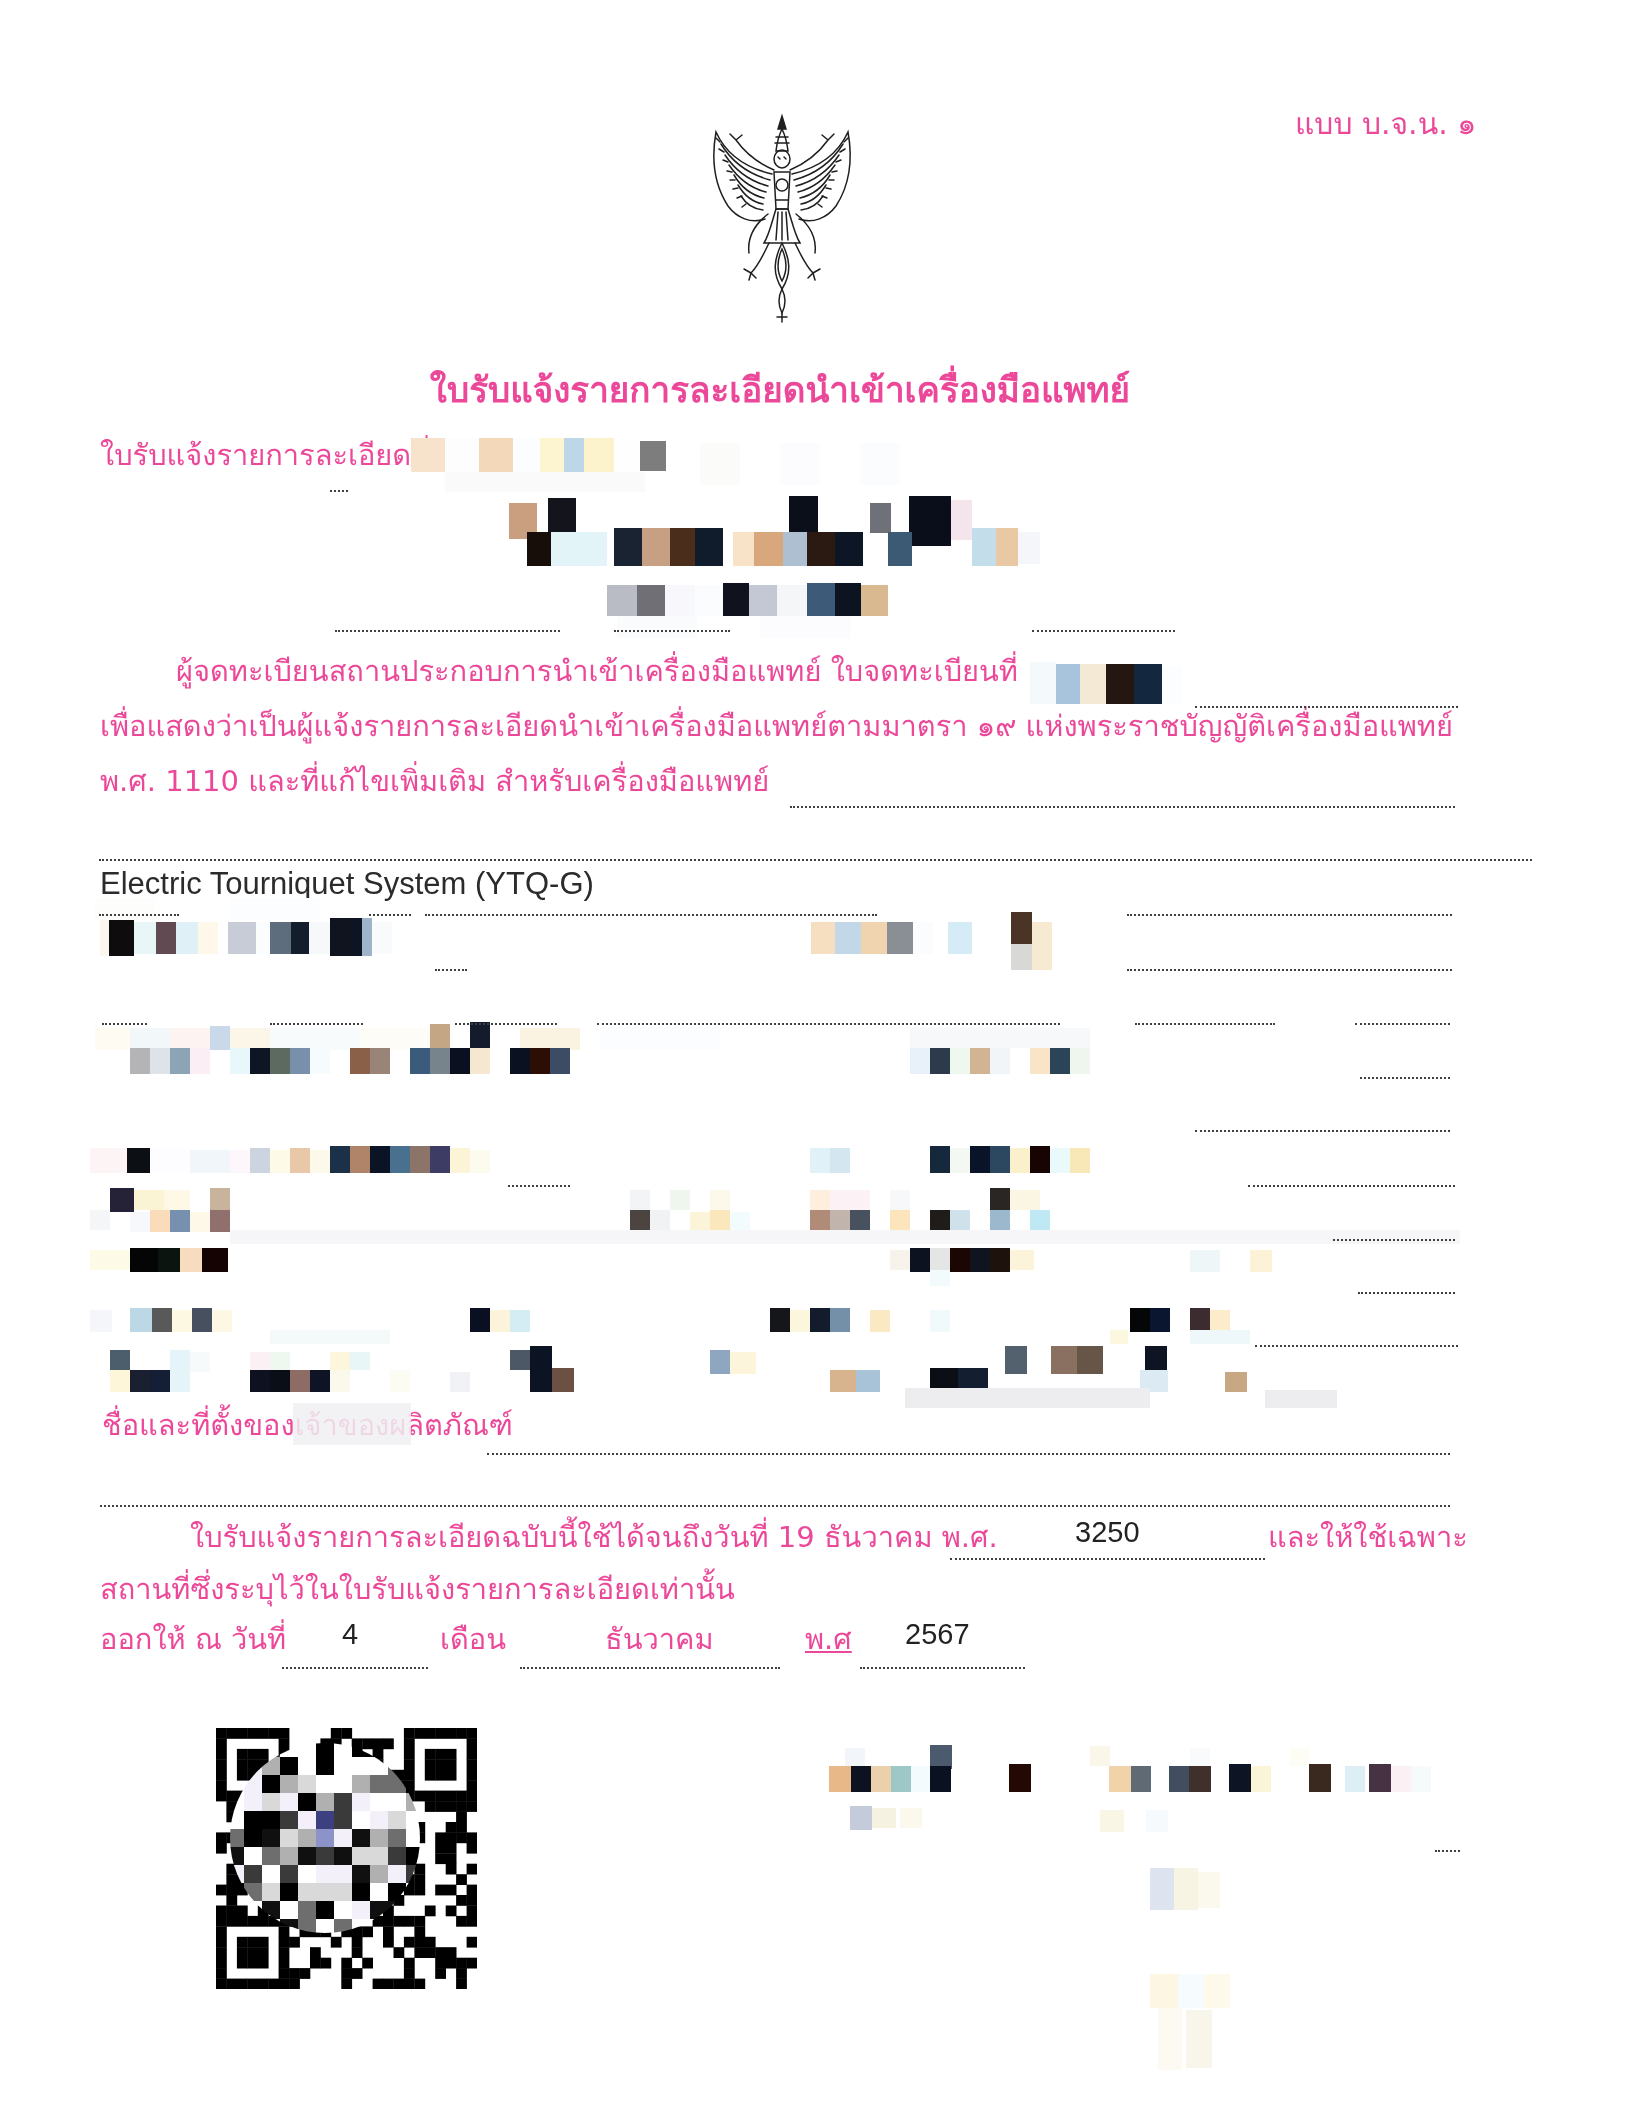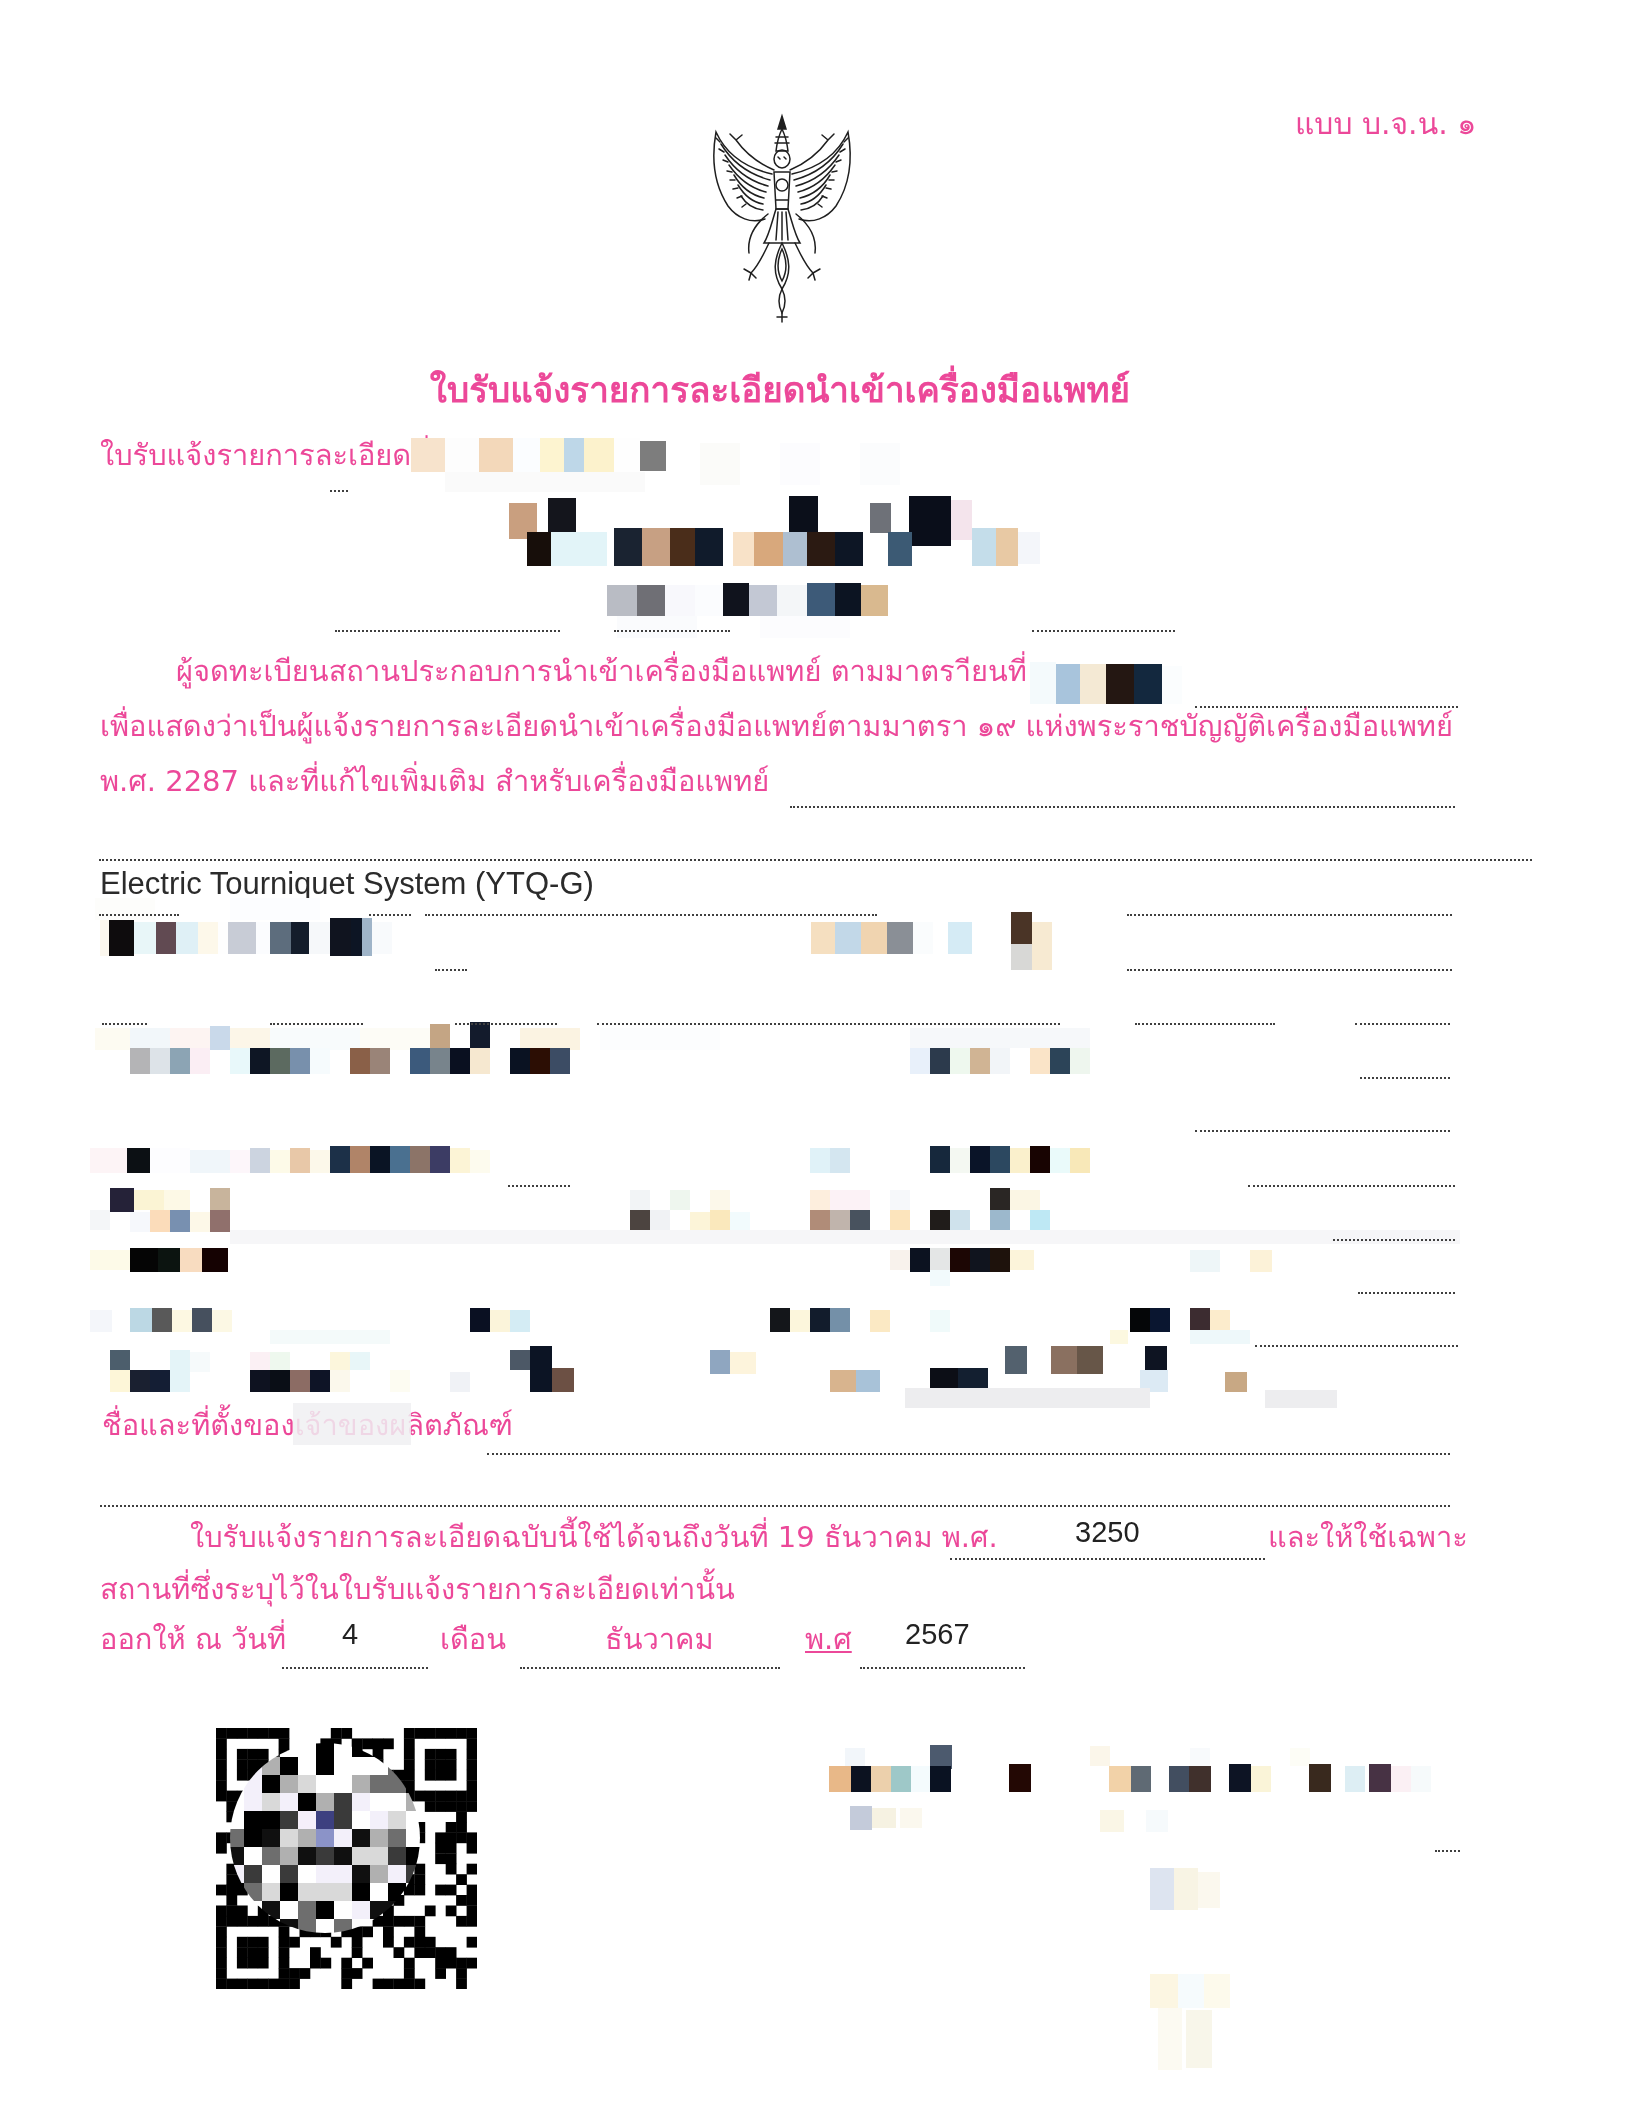--- a/index.html
+++ b/index.html
@@ -66,23 +66,23 @@
       <path d="M106,137 C101,148 100,158 106,169 C112,158 111,148 106,137 Z"></path>
       <path d="M106,177 C102,185 102,193 106,201 C110,193 110,185 106,177 Z"></path>
       <path d="M106,201 L106,210 M101,205 L111,205"></path>
     </g>
   </svg>
 
   <div class="abs thai title" style="top:362px;">ใบรับแจ้งรายการละเอียดนำเข้าเครื่องมือแพทย์</div>
 
   <div class="abs thai" style="left:100px;top:432px;">ใบรับแจ้งรายการละเอียดที่</div>
 
-  <div class="abs thai" style="left:176px;top:648px;">ผู้จดทะเบียนสถานประกอบการนำเข้าเครื่องมือแพทย์   ตามมาตราียนที่</div>
+  <div class="abs thai" style="left:176px;top:648px;">ผู้จดทะเบียนสถานประกอบการนำเข้าเครื่องมือแพทย์   ใบจดทะเบียนที่</div>
   <div class="abs thai" style="left:100px;top:703px;text-align:center;">เพื่อแสดงว่าเป็นผู้แจ้งรายการละเอียดนำเข้าเครื่องมือแพทย์ตามมาตรา ๑๙ แห่งพระราชบัญญัติเครื่องมือแพทย์</div>
-  <div class="abs thai" style="left:100px;top:758px;">พ.ศ. 2287 และที่แก้ไขเพิ่มเติม  สำหรับเครื่องมือแพทย์</div>
+  <div class="abs thai" style="left:100px;top:758px;">พ.ศ. 1110 และที่แก้ไขเพิ่มเติม  สำหรับเครื่องมือแพทย์</div>
 
   <div class="abs eng" style="left:100px;top:866px;font-size:31px;">Electric Tourniquet System (YTQ-G)</div>
 
   <div class="abs thai" style="left:102px;top:1402px;">ชื่อและที่ตั้งของเจ้าของผลิตภัณฑ์</div>
 
   <div class="abs thai" style="left:190px;top:1514px;">ใบรับแจ้งรายการละเอียดฉบับนี้ใช้ได้จนถึงวันที่ 19 ธันวาคม  พ.ศ.</div>
   <div class="abs fill" style="left:1075px;top:1516px;font-size:29px;">3250</div>
   <div class="abs thai" style="left:1268px;top:1514px;">และให้ใช้เฉพาะ</div>
   <div class="abs thai" style="left:100px;top:1566px;">สถานที่ซึ่งระบุไว้ในใบรับแจ้งรายการละเอียดเท่านั้น</div>
 

